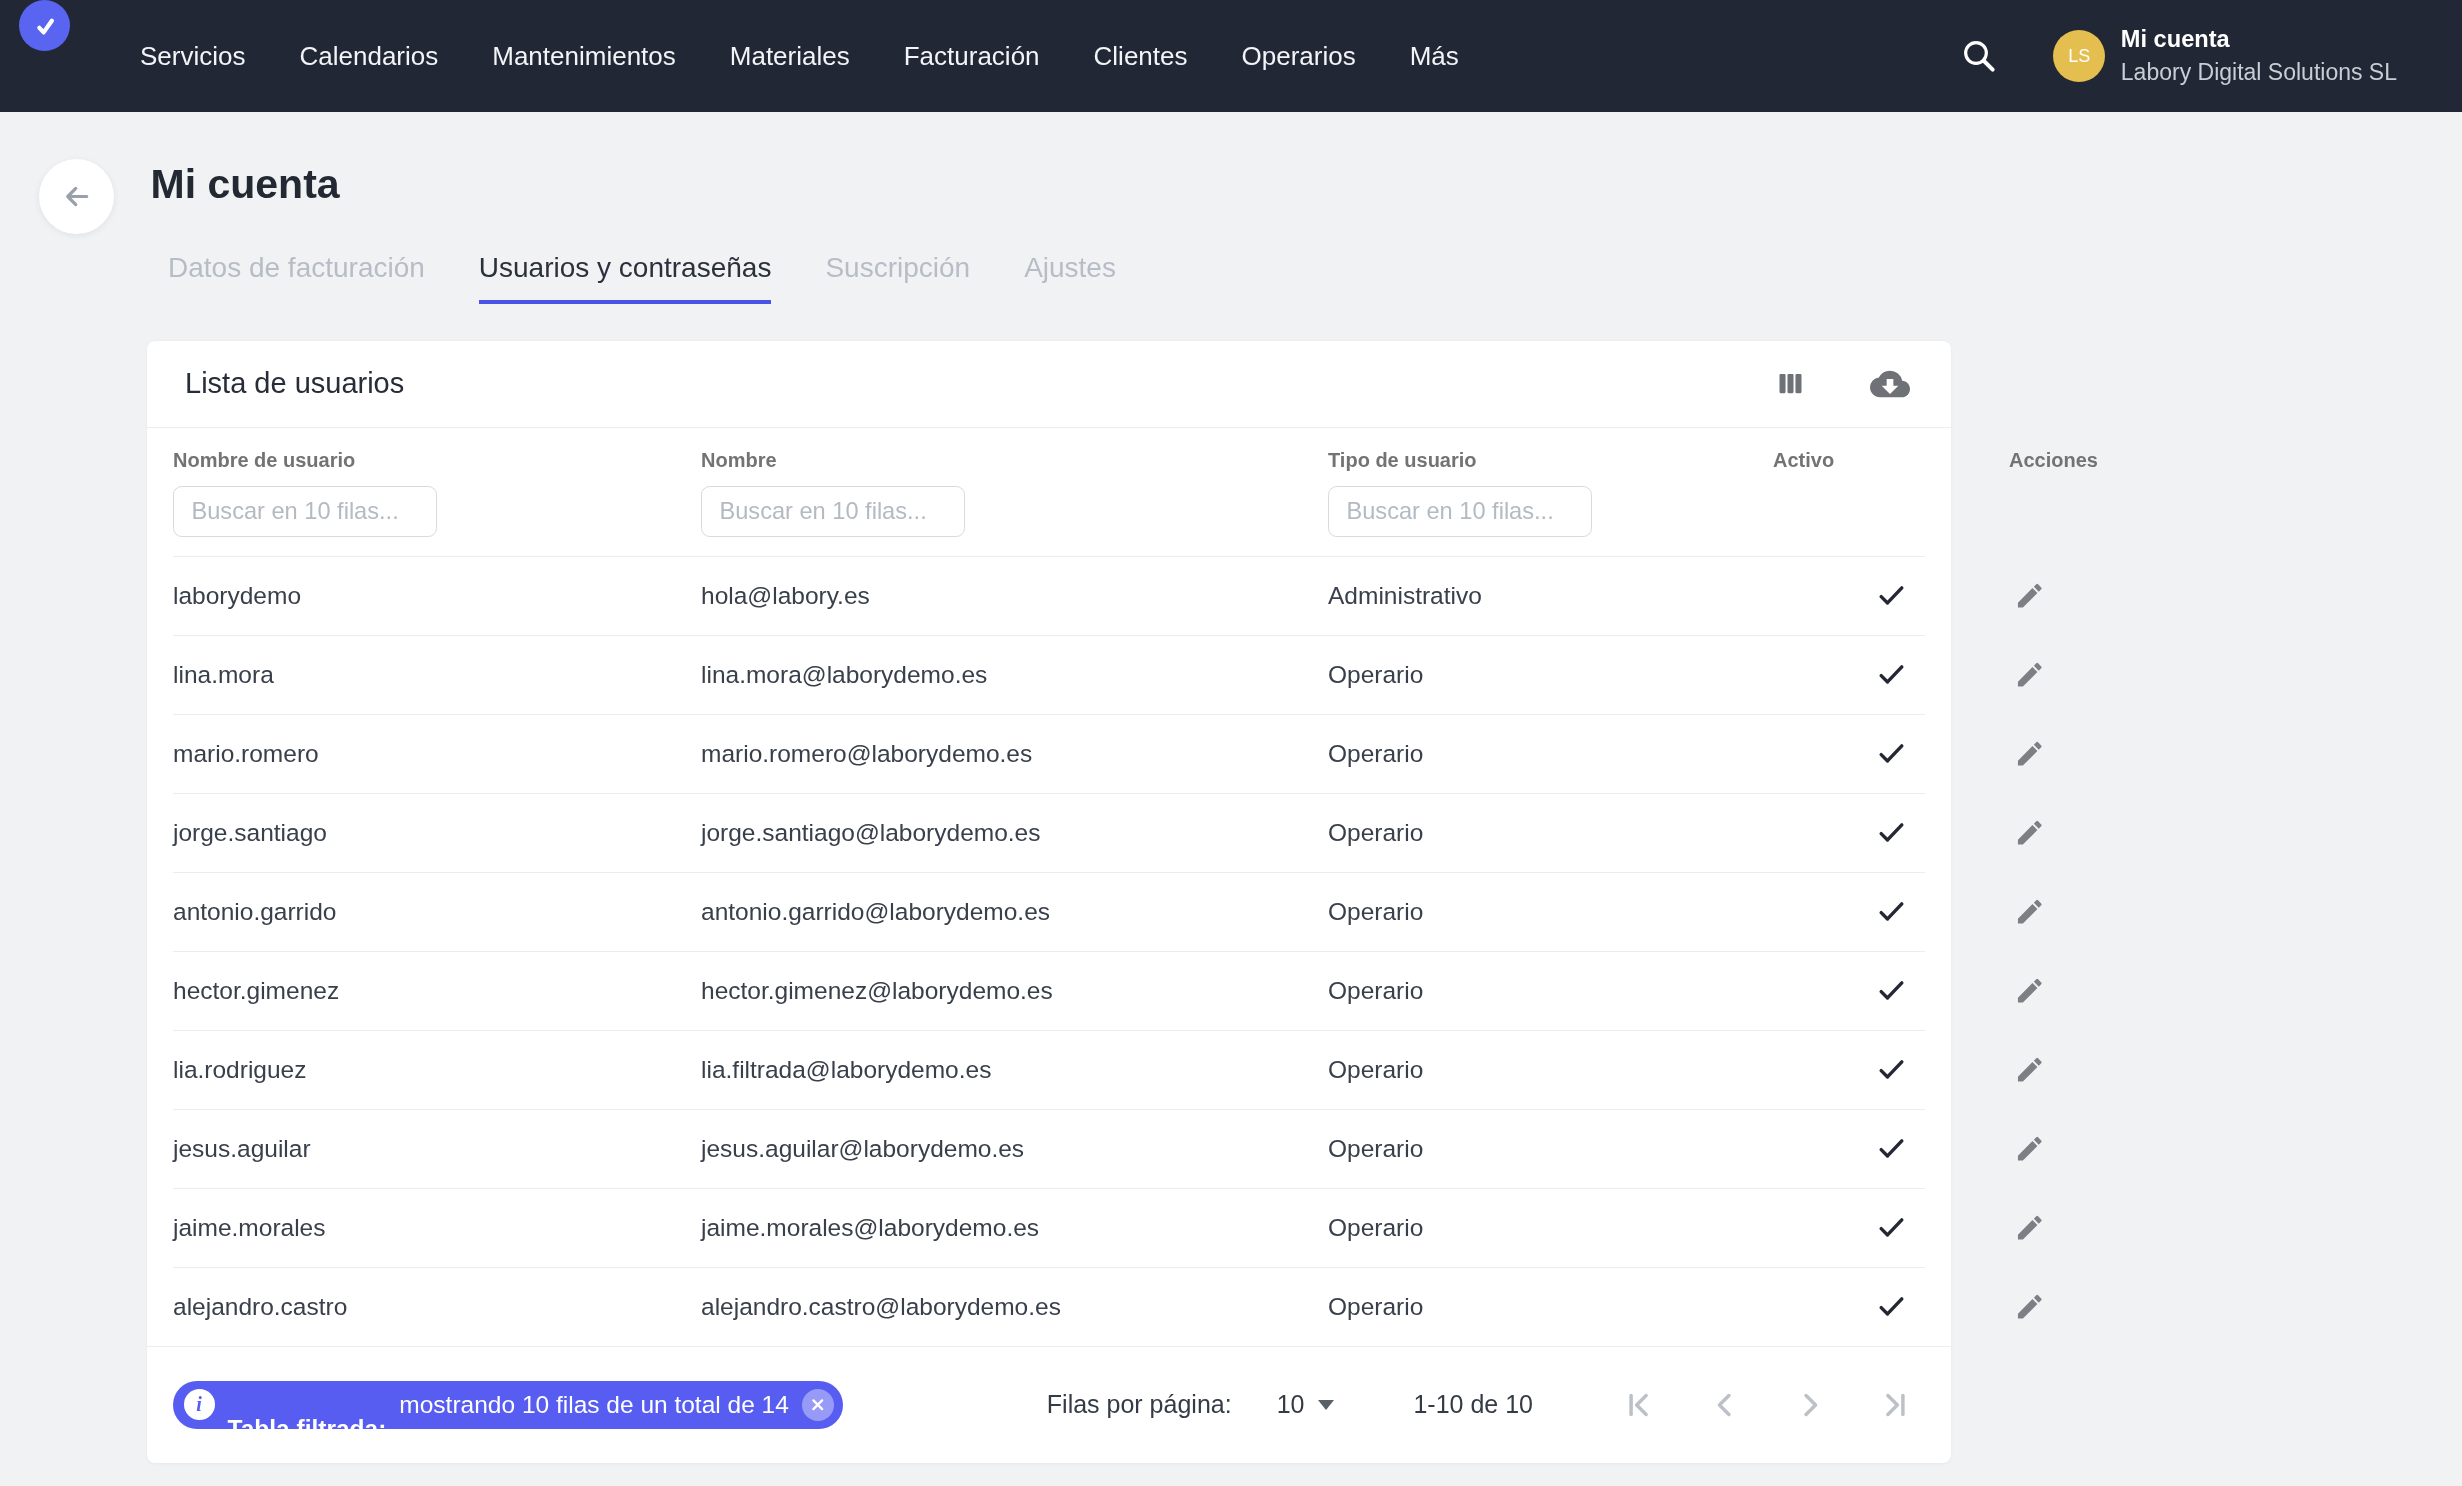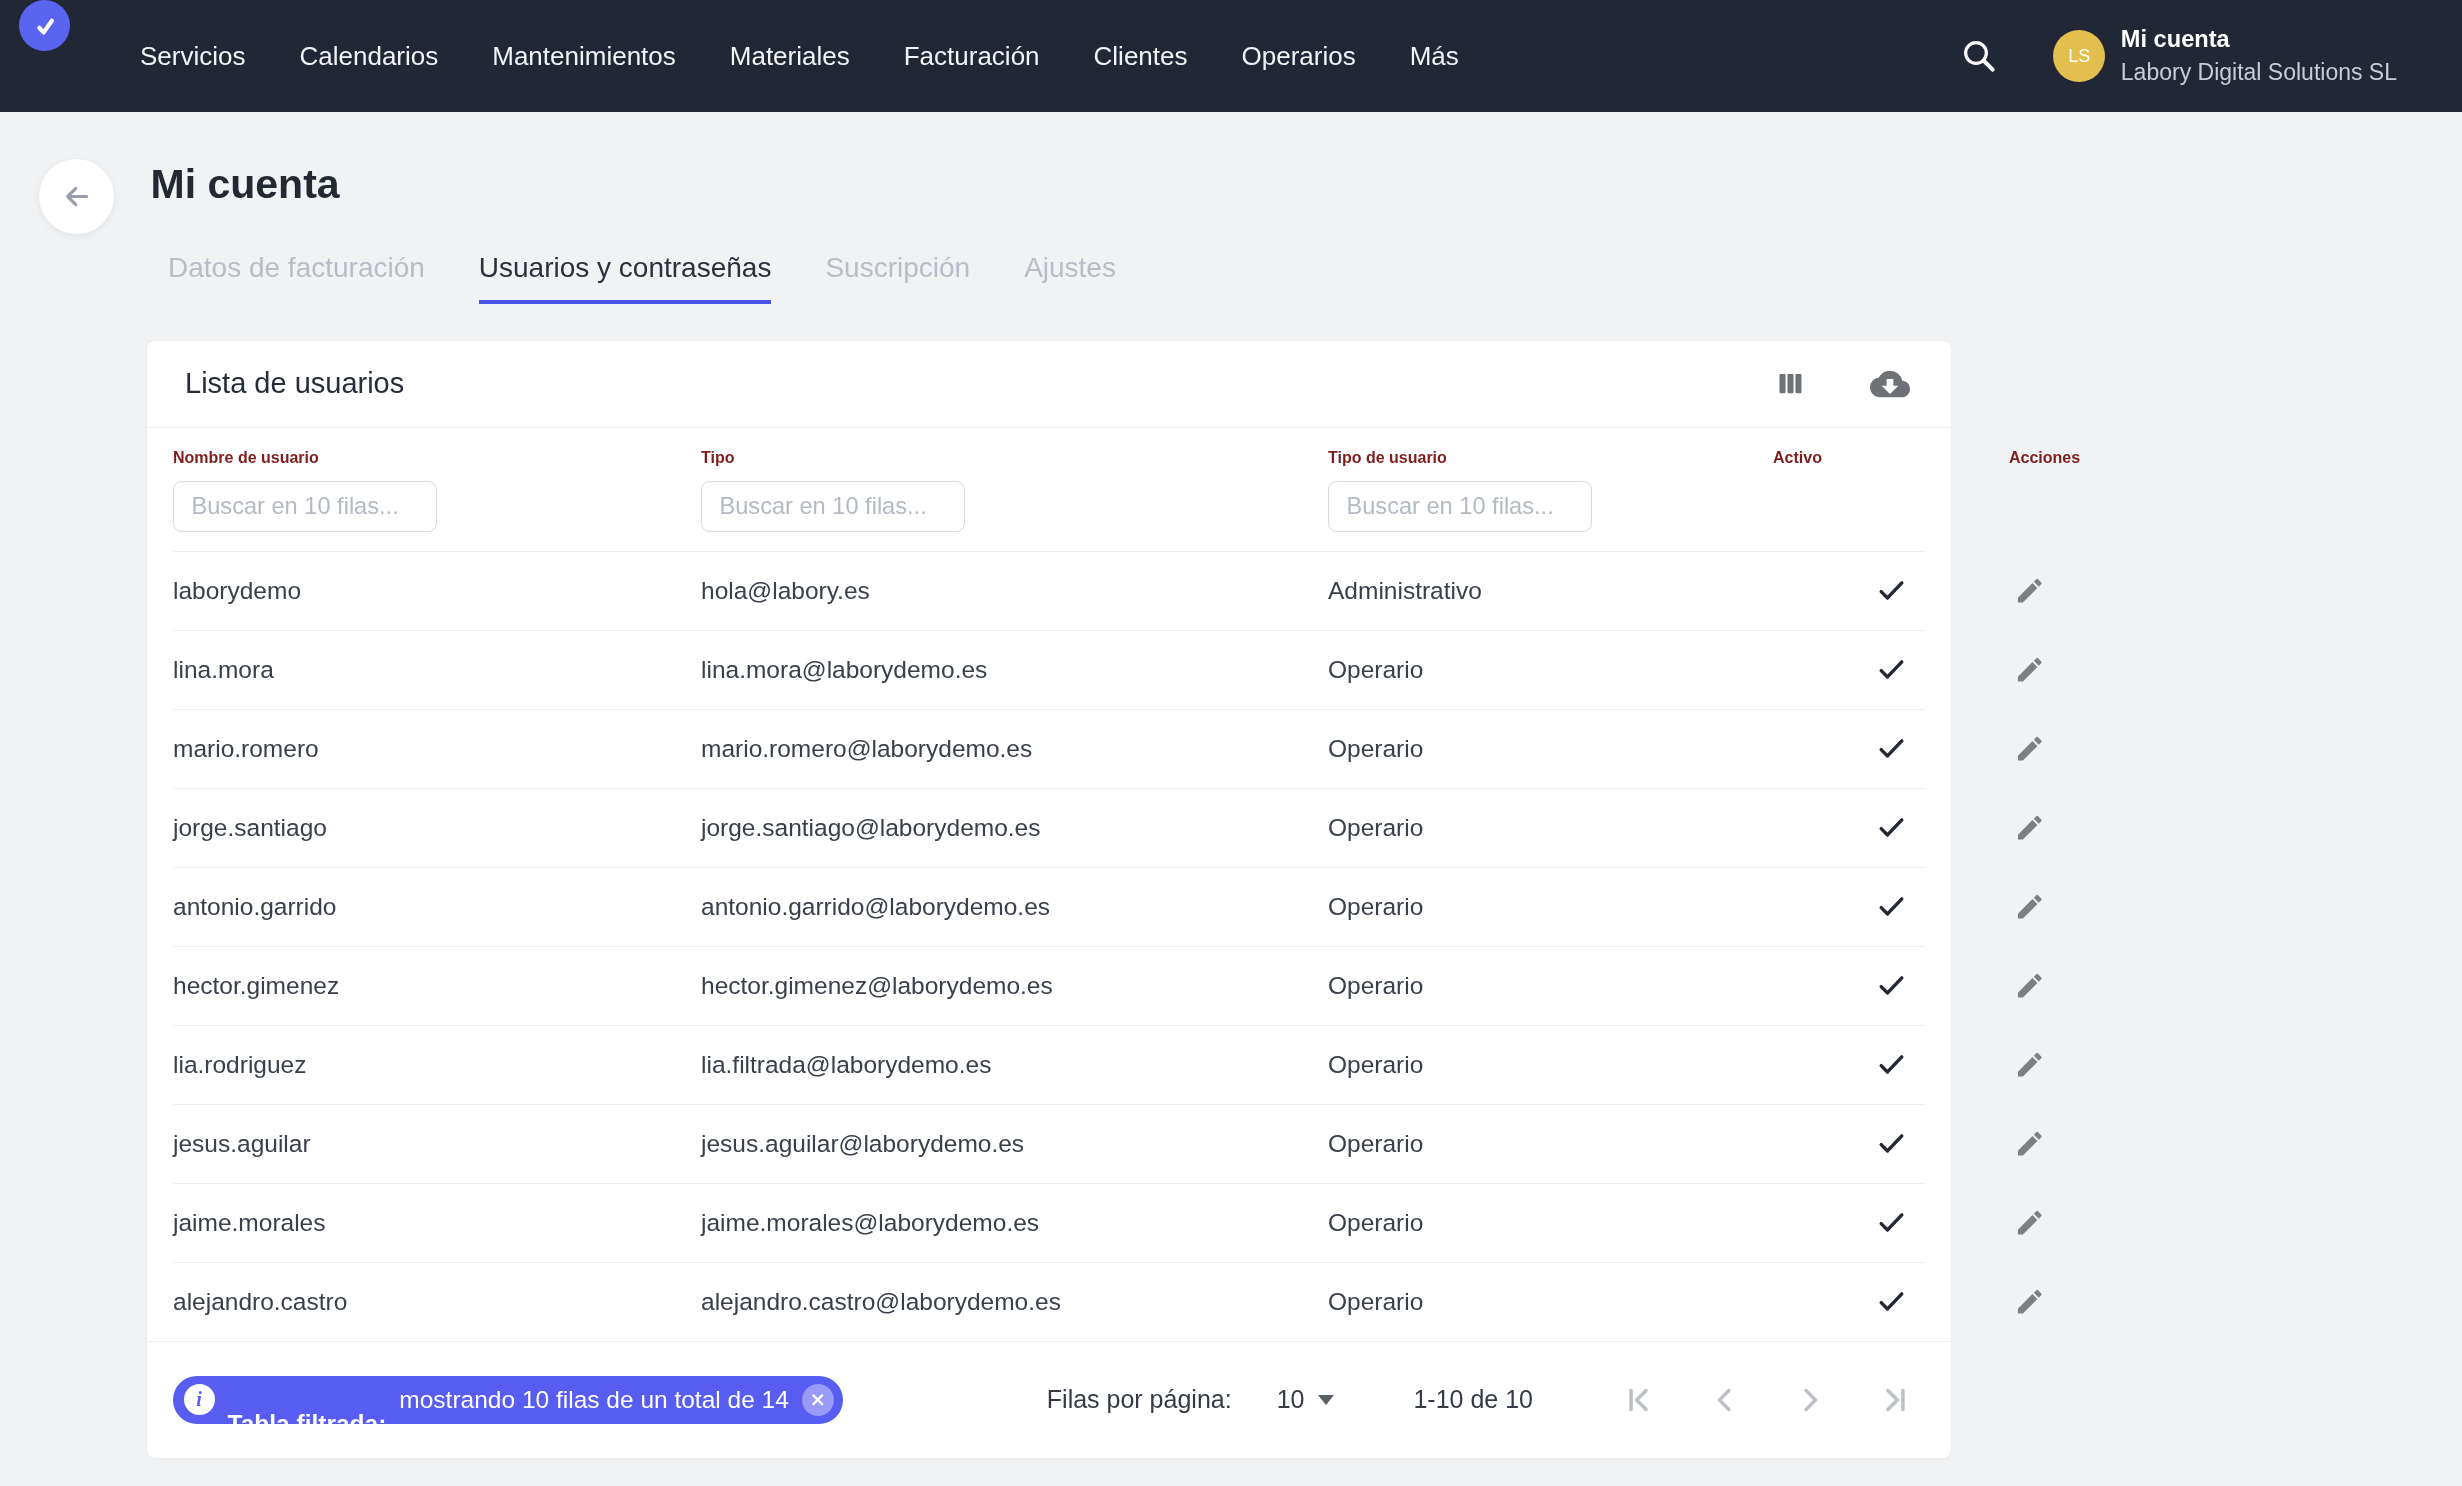--- a/index.html
+++ b/index.html
@@ -79,21 +79,21 @@
   }
   .card-title{font-size:29px;font-weight:500;color:#272d38;}
   .card-tools{margin-left:auto;display:flex;align-items:center;gap:56px;}
   .tool-btn{background:none;border:none;cursor:pointer;display:flex;padding:3.5px;}
   
   .tbl{padding:0 26px;}
   .tbl-head{
     display:grid;grid-template-columns:528px 627px 445px 236px 1fr;
     padding:21px 0 19px;
   }
-  .th .lbl{font-size:16px;font-weight:700;color:#7f1d1d;display:block;}
+  .th .lbl{font-size:20px;font-weight:700;color:#737373;display:block;}
   .th.center{text-align:left;}
   .search-input{
     margin-top:14px;width:264px;height:51px;
     border:1.7px solid #d7dade;border-radius:8.7px;
     font-size:23.6px;color:var(--cell);padding:0 17.5px;outline:none;
     font-family:"Liberation Sans","DejaVu Sans",sans-serif;
   }
   .search-input::placeholder{color:#b3bac2;}
   .tbl-row{
     display:grid;grid-template-columns:528px 627px 445px 236px 1fr;
@@ -210,21 +210,21 @@
       </div>
     </div>
 
     <div class="tbl">
       <div class="tbl-head">
         <div class="th">
           <span class="lbl">Nombre de usuario</span>
           <input class="search-input" type="text" placeholder="Buscar en 10 filas..." style="">
         </div>
         <div class="th">
-          <span class="lbl">Tipo</span>
+          <span class="lbl">Nombre</span>
           <input class="search-input" type="text" placeholder="Buscar en 10 filas..." style="">
         </div>
         <div class="th">
           <span class="lbl">Tipo de usuario</span>
           <input class="search-input" type="text" placeholder="Buscar en 10 filas..." style="">
         </div>
         <div class="th center">
           <span class="lbl">Activo</span>
         </div>
         <div class="th center">

